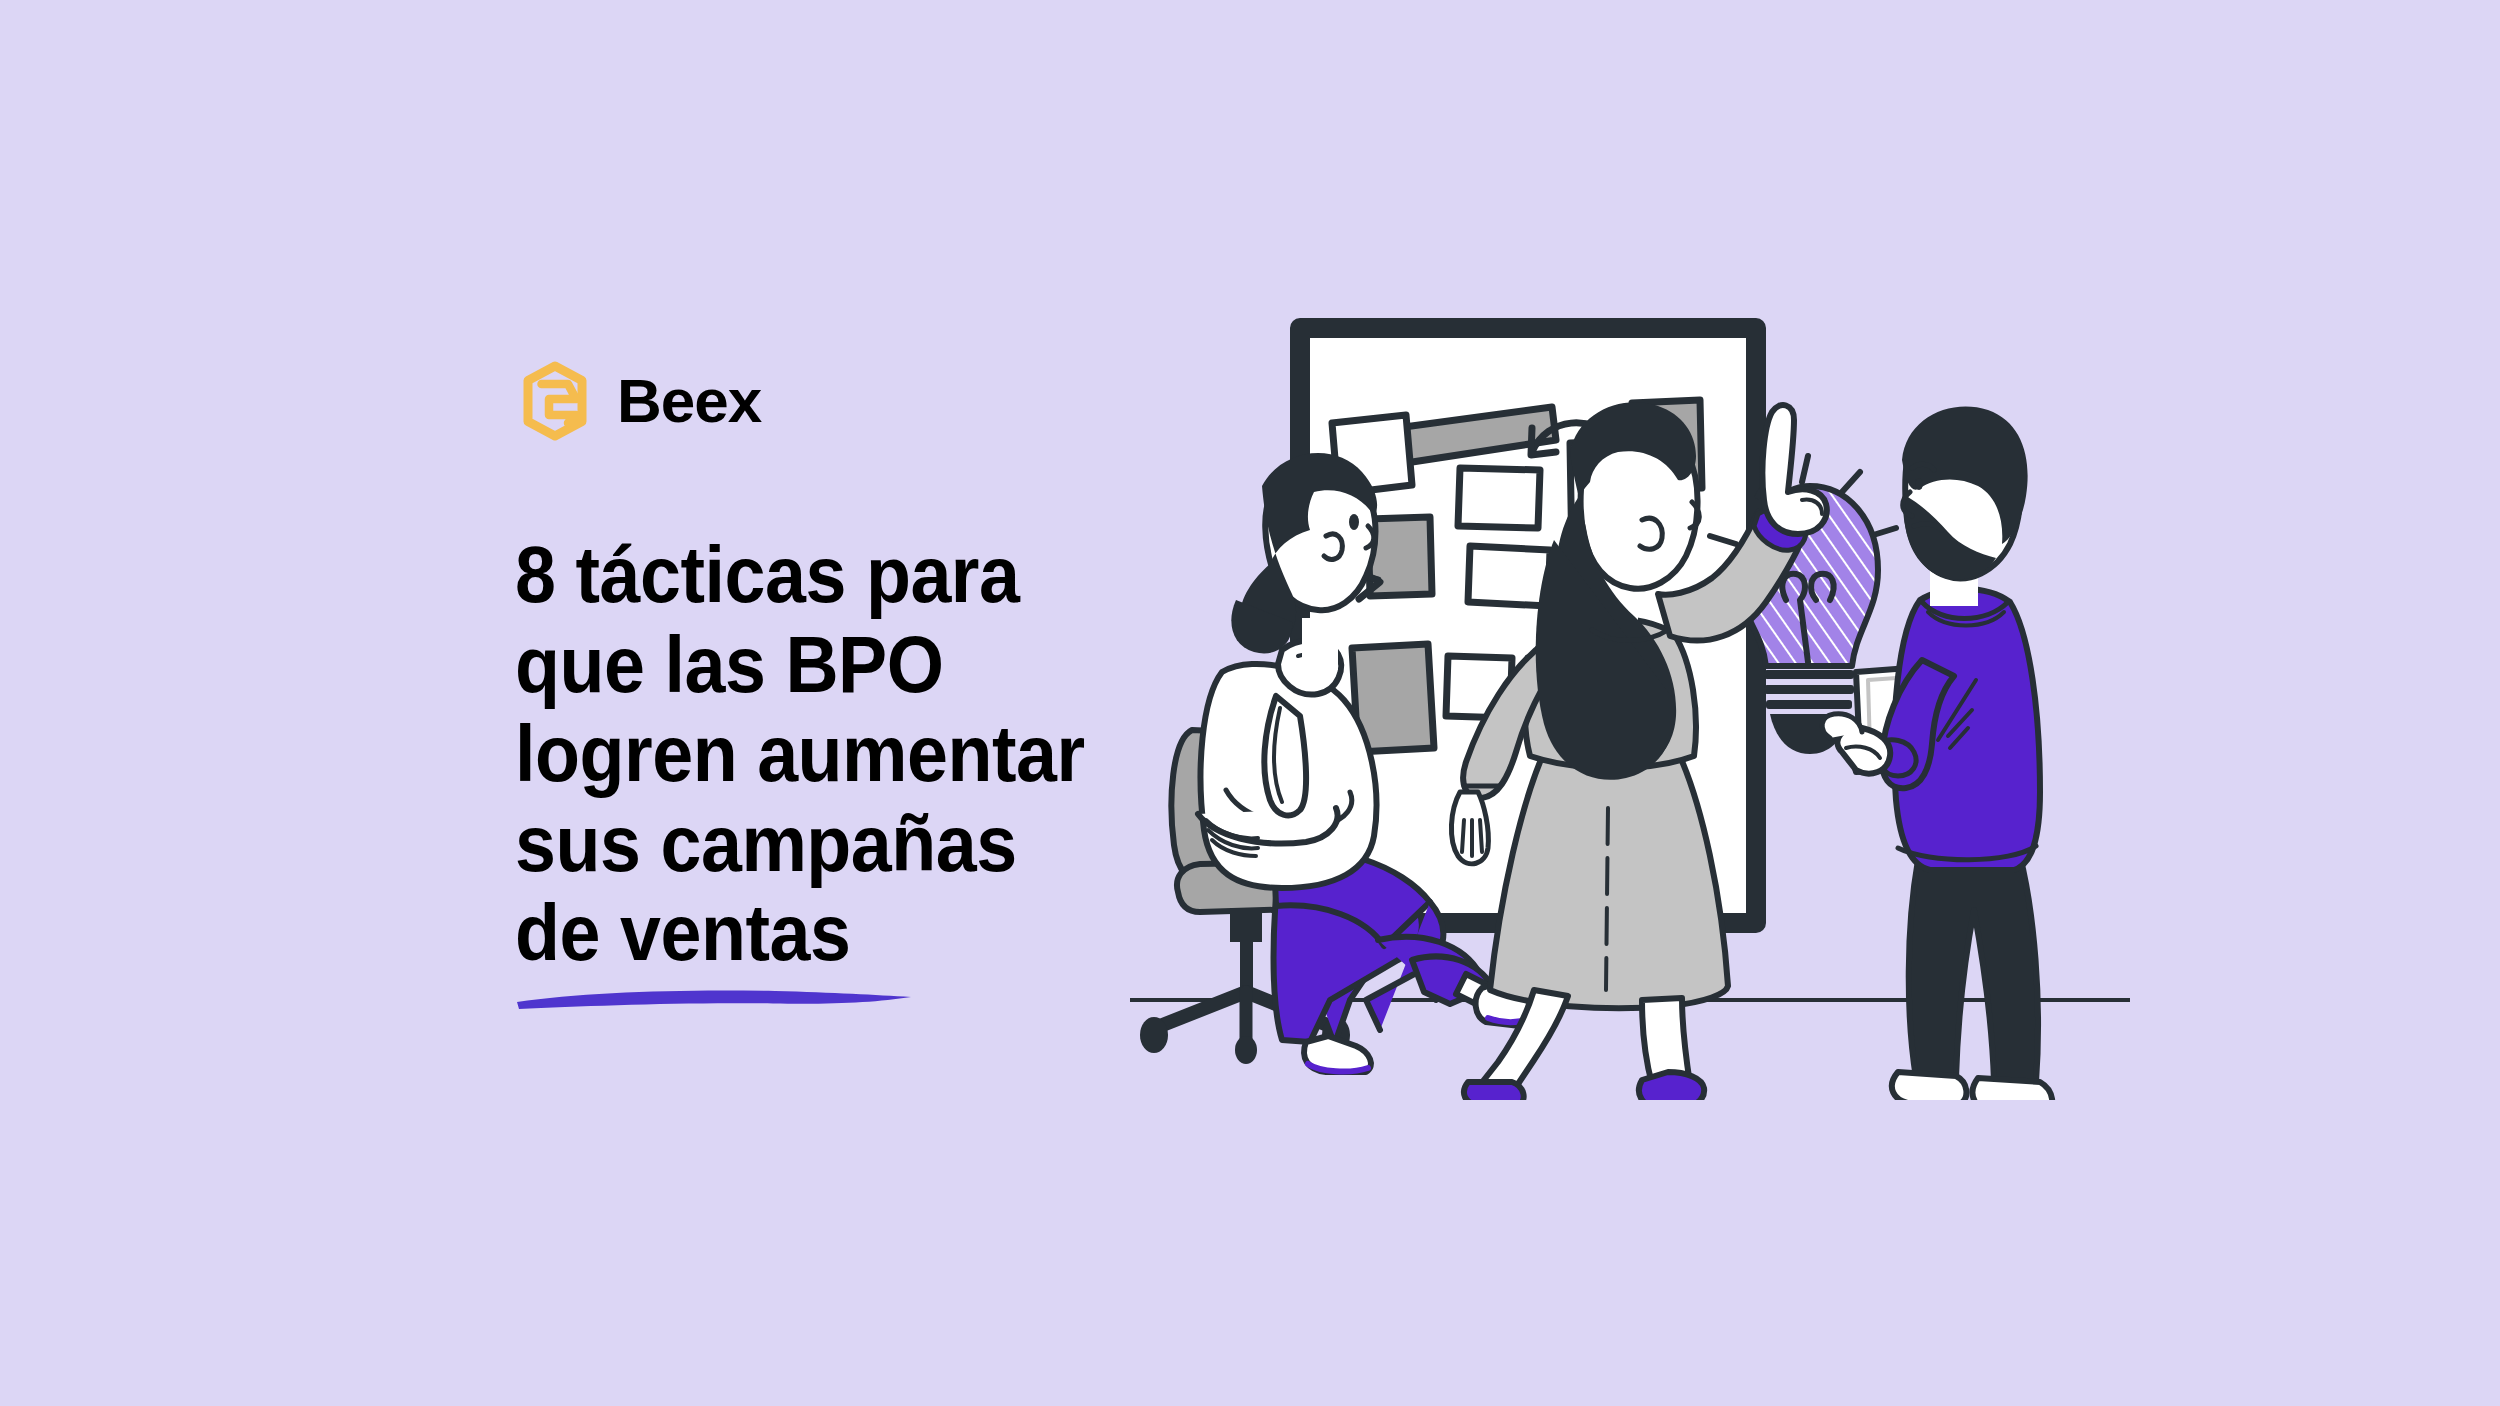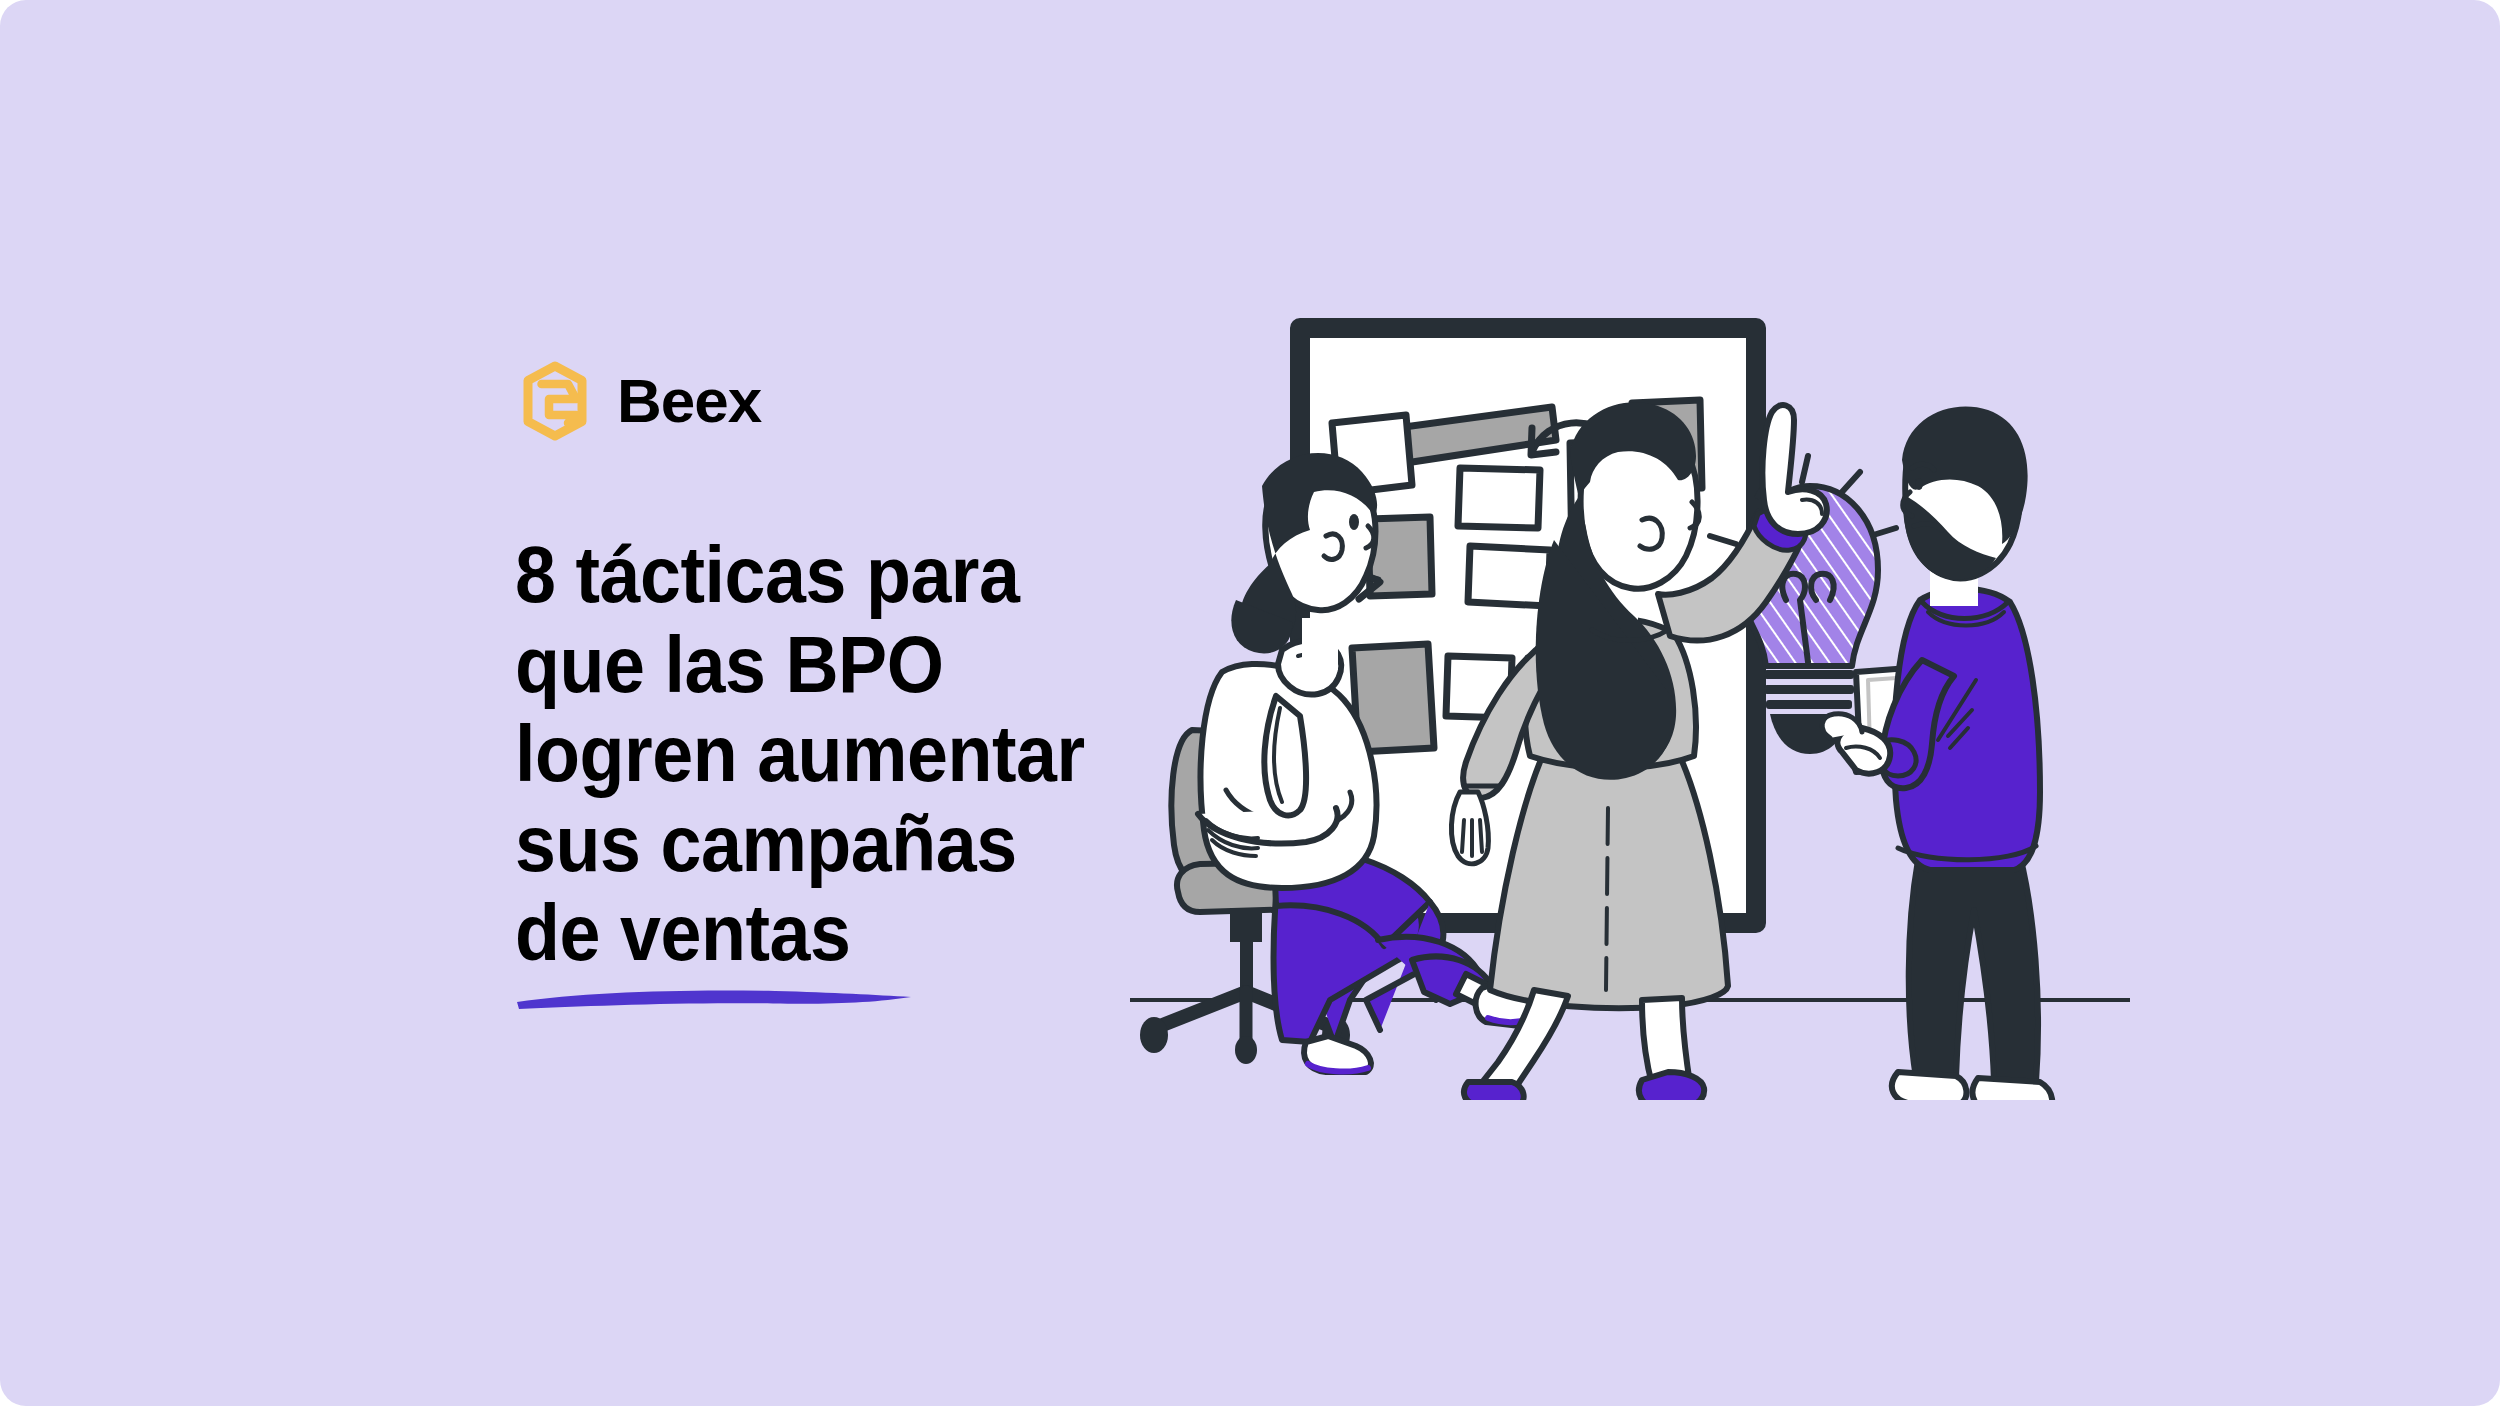--- a/index.html
+++ b/index.html
@@ -79,21 +79,21 @@
   }
   #illustration svg {
     display: block;
     width: 100%;
     height: 100%;
   }
 </style>
 </head>
 <body>
 
-<div id="stage" style="background: rgb(220, 214, 245); border-radius: 26px;">
+<div id="stage" style="background: rgb(220, 214, 245);">
 
   <div id="text-column">
 
     <div id="brand-lockup">
       <svg id="brand-mark" viewBox="0 0 80 80">
 
         <path d="M40 5 L67 19.5 L67 60.5 L40 75 L13 60.5 L13 19.5 Z" fill="none" stroke="#F5BC4E" stroke-width="9" stroke-linejoin="round"></path>
 
         <path d="M26.5 23 L53 23 L61 38 L34 38 L34 54 L61 54 L53 62" fill="none" stroke="#F5BC4E" stroke-width="8.5" stroke-linejoin="round" stroke-linecap="round"></path>
       </svg>

